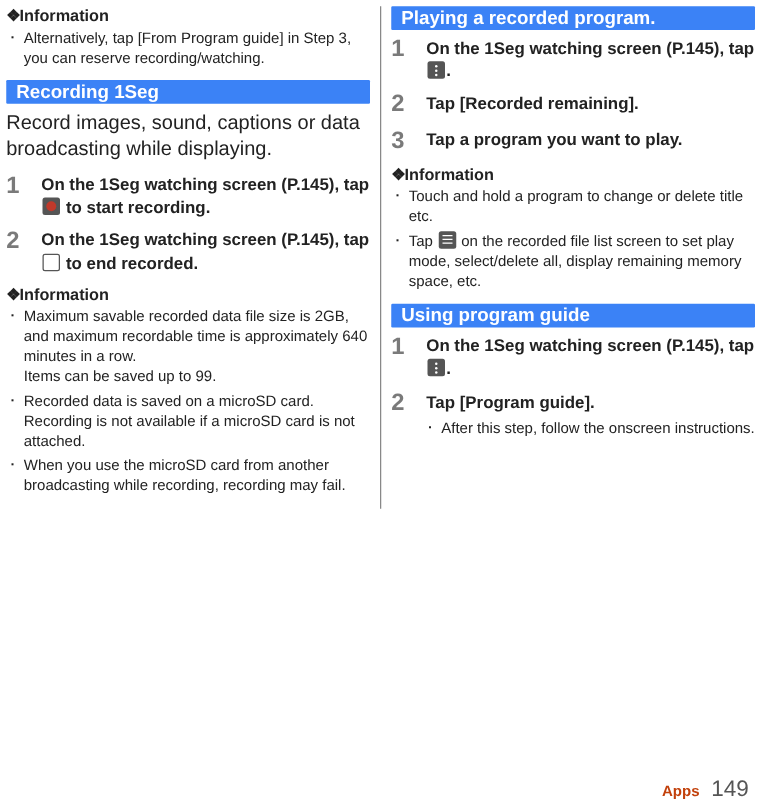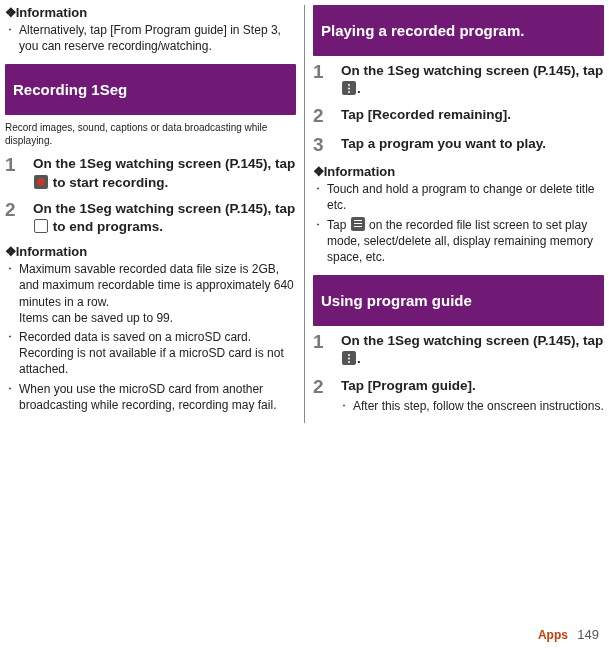--- a/index.html
+++ b/index.html
@@ -37,30 +37,30 @@
   .bullet-item {
     display: flex;
     gap: 6px;
     padding-left: 2px;
     margin-bottom: 3px;
     line-height: 1.35;
   }
   .bullet-dot { flex: 0 0 auto; }
   .bullet-text { flex: 1; }
   .section-head {
-    background: #701a75;
+    background: #3b82f6;
     color: #fff;
     font-weight: bold;
     font-size: 15px;
-    padding: 17px 8px;
+    padding: 1px 8px;
     margin-bottom: 6px;
     border-radius: 1px;
   }
   .intro {
-    font-size: 10px;
+    font-size: 16px;
     line-height: 1.3;
     margin-bottom: 8px;
   }
   .step {
     display: flex;
     gap: 10px;
     margin-bottom: 8px;
   }
   .step-num {
     flex: 0 0 auto;
@@ -154,21 +154,21 @@
     right: 10px;
     font-size: 12px;
   }
   .footer .label {
     color: #c2410c;
     font-weight: bold;
     margin-right: 6px;
   }
   .footer .num {
     color: #555;
-    font-size: 13px;
+    font-size: 18px;
   }
 </style>
 </head>
 <body>
 
 <div class="page">
   <div class="col">
     <div class="info-head">
       <span class="dia">❖</span><span>Information</span>
     </div>
@@ -184,21 +184,21 @@
 
     <div class="step">
       <div class="step-num">1</div>
       <div class="step-body">
         <span>On the 1Seg watching screen (P.145), tap </span><span class="icon-rec"></span><span> to start recording.</span>
       </div>
     </div>
     <div class="step">
       <div class="step-num">2</div>
       <div class="step-body">
-        <span>On the 1Seg watching screen (P.145), tap </span><span class="icon-stop"></span><span> to end programs.</span>
+        <span>On the 1Seg watching screen (P.145), tap </span><span class="icon-stop"></span><span> to end recorded.</span>
       </div>
     </div>
 
     <div class="info-head">
       <span class="dia">❖</span><span>Information</span>
     </div>
     <div class="bullet-list">
       <div class="bullet-item">
         <span class="bullet-dot">･</span>
         <span class="bullet-text" style="white-space:pre-line">Maximum savable recorded data file size is 2GB, and maximum recordable time is approximately 640 minutes in a row.

